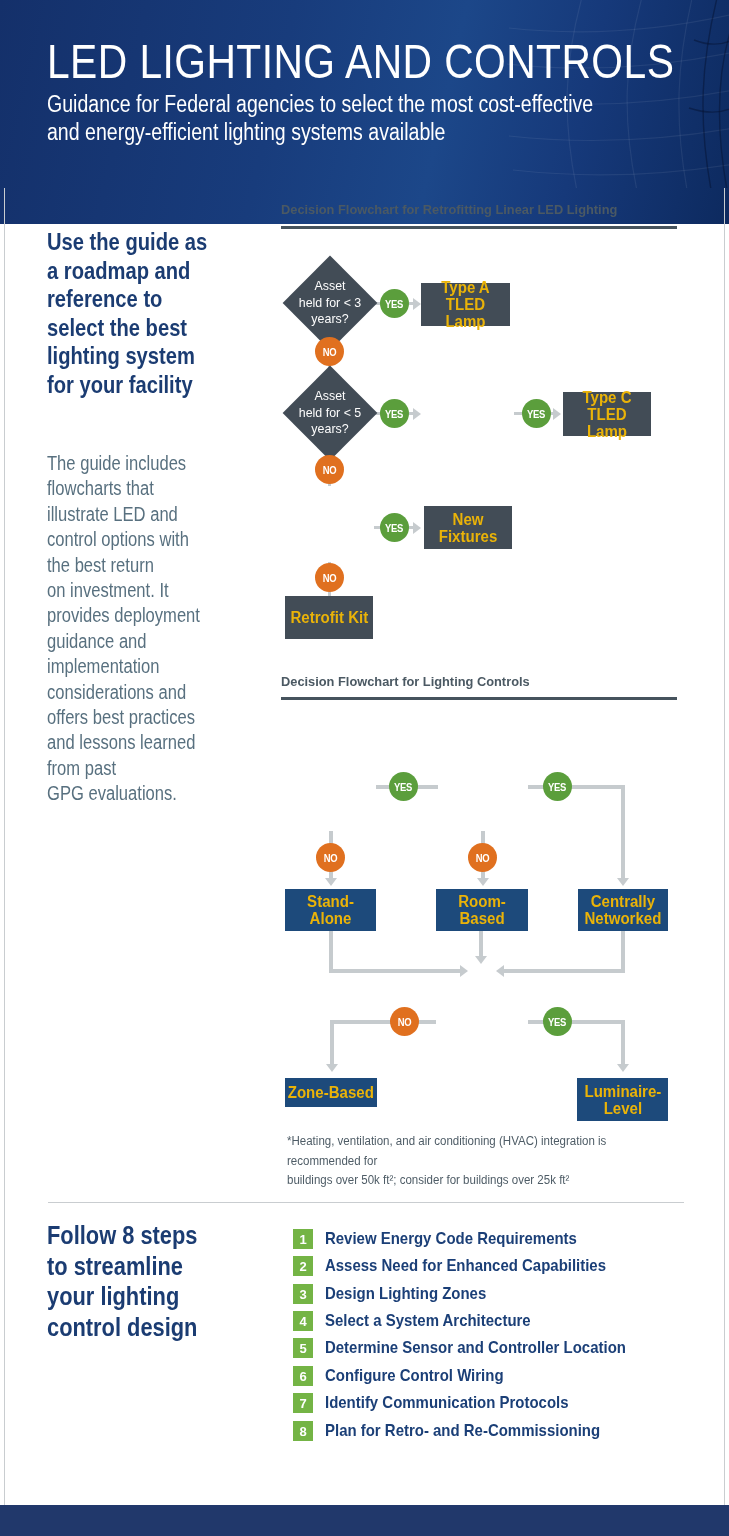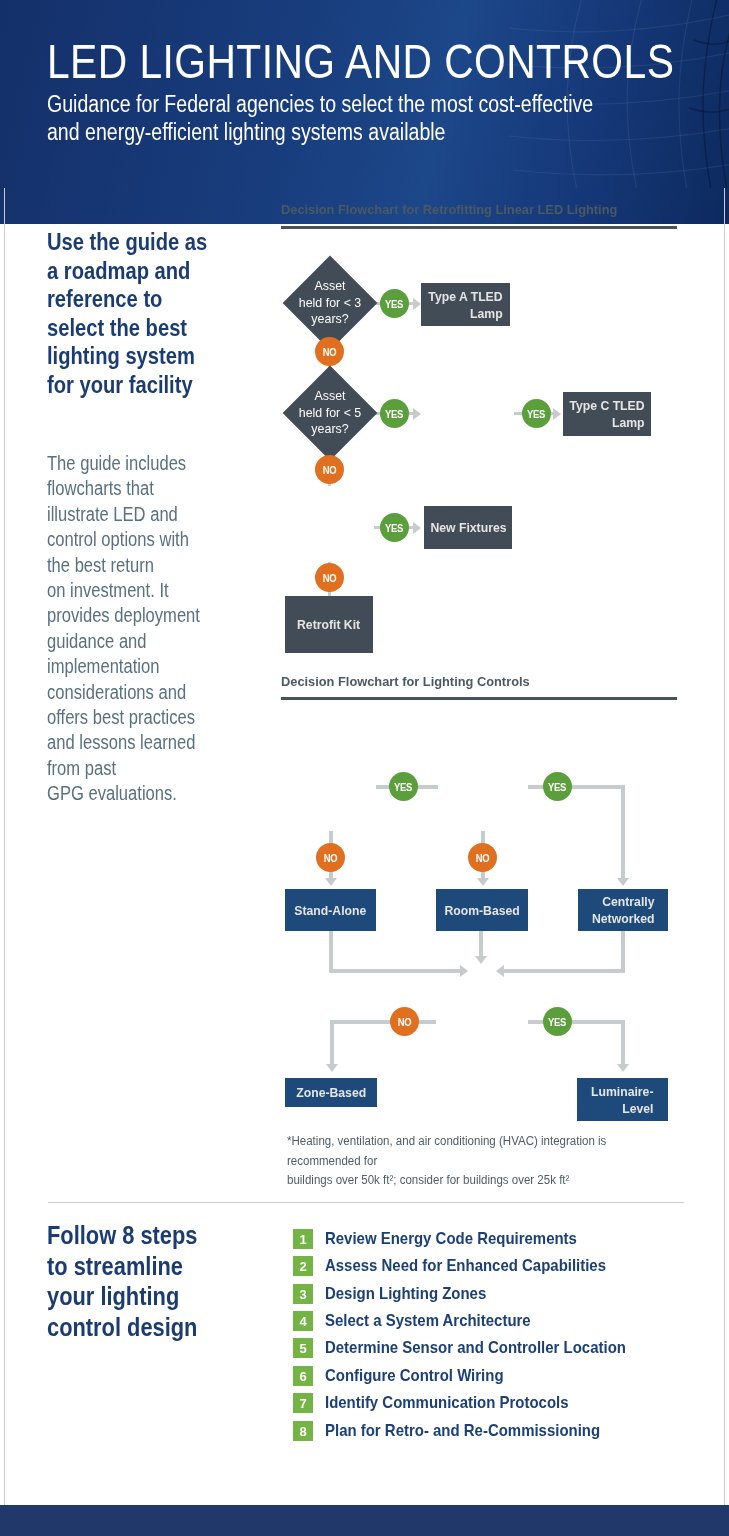--- a/index.html
+++ b/index.html
@@ -51,21 +51,21 @@
   .slatebg { background:#424c56; }
   .navybg  { background:#1d4a7b; }
   .diamond .txt {
     position:absolute; left:-22px; right:-22px; top:50%;
     transform:translateY(-50%) scaleX(0.92);
     text-align:center; color:#fdfdfd; font-size:13.5px; line-height:16.5px;
     white-space:pre-line;
   }
   .fbox {
     position:absolute; display:flex; align-items:center; justify-content:center;
-    text-align:right; color:#e5e5e5; font-weight:bold; font-size:13px; line-height:17px;
+    text-align:center; color:#eab308; font-weight:bold; font-size:16px; line-height:17px;
   }
   .fbox > span { display:inline-block; transform:scaleX(0.94); white-space:pre-line; }
   .pill {
     position:absolute; width:29px; height:29px; border-radius:50%;
     display:flex; align-items:center; justify-content:center;
     color:#ffffff; font-weight:bold; font-size:10.5px; letter-spacing:-0.3px;
   }
   .pill span { display:inline-block; transform:scaleX(0.9); }
   .yes { background:#5b9e3c; }
   .no  { background:#e0701f;align-items:center; }
@@ -182,21 +182,21 @@
     <span>Type A TLED
 Lamp</span>
   </div>
   <div class="fbox slatebg" style="left:563px; top:392px; width:88px; height:44px;">
     <span>Type C TLED
 Lamp</span>
   </div>
   <div class="fbox slatebg" style="left:424px; top:506px; width:88px; height:43px;">
     <span>New Fixtures</span>
   </div>
-  <div class="fbox slatebg" style="left:285px; top:596px; width:88px; height:57px;">
+  <div class="fbox slatebg" style="left:285px; top:596px; width:88px; height:43px;">
     <span>Retrofit Kit</span>
   </div>
 
   <div class="pill yes" style="left:380px; top:289px;">
       <span>YES</span>
     </div>
   <div class="pill no" style="left:315px; top:337px;">
       <span>NO</span>
     </div>
   <div class="pill yes" style="left:380px; top:399px;">

